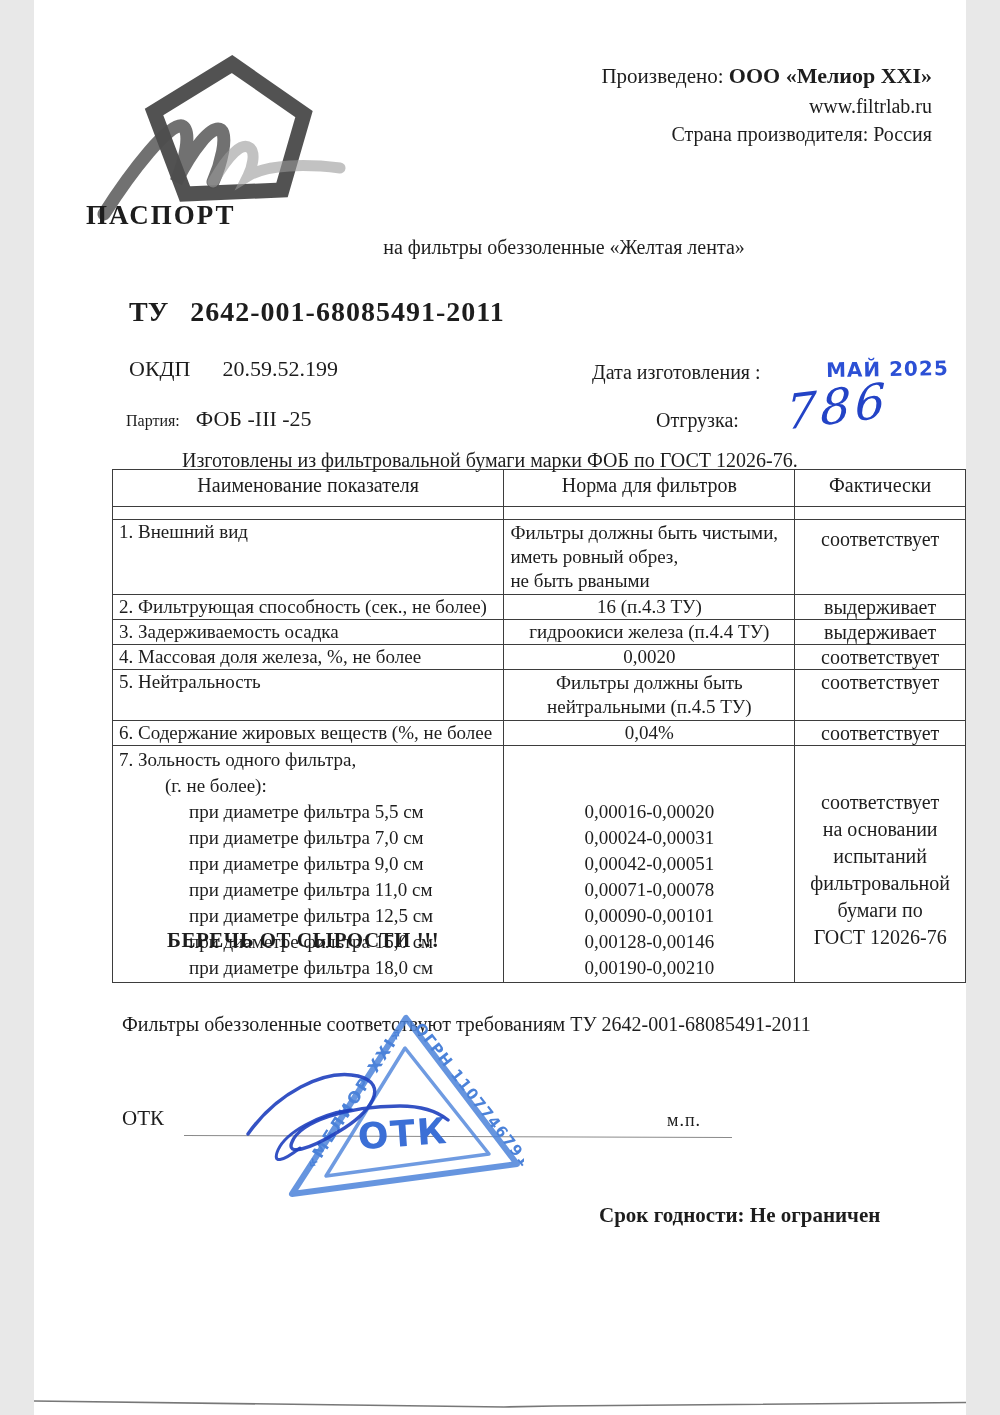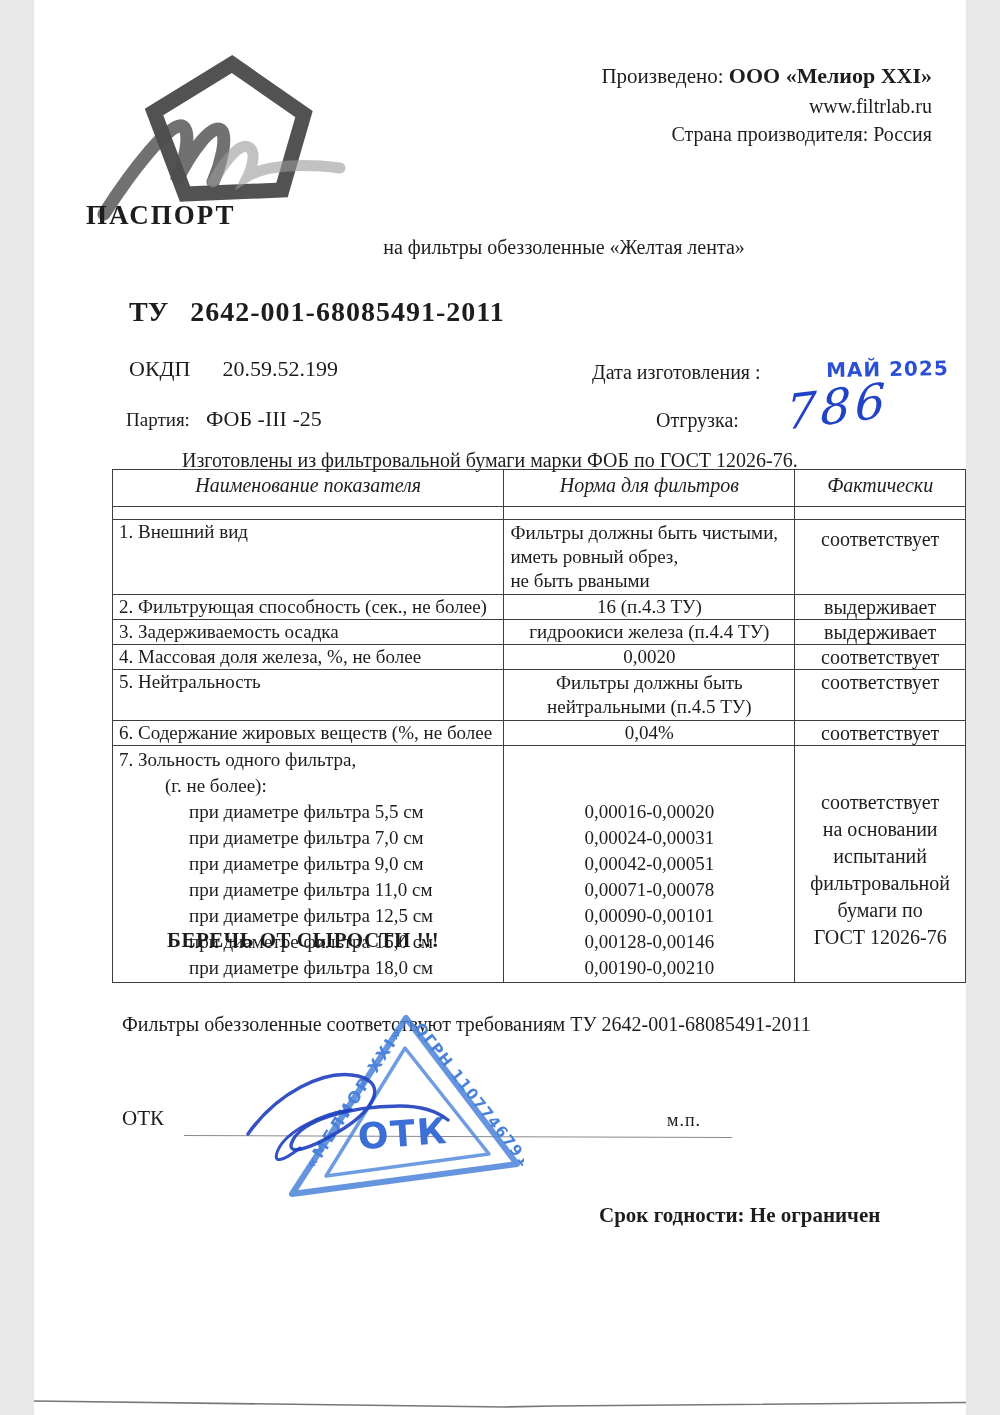--- a/index.html
+++ b/index.html
@@ -15,38 +15,38 @@
 
   
   .doc-title{left:52px;top:200px;width:940px;font-size:27px;font-weight:bold;letter-spacing:2px;}
   .doc-subtitle{left:60px;top:236px;width:940px;text-align:center;font-size:20px;}
 
   .tu-line{left:95px;top:296px;font-size:28px;font-weight:bold;}
   .tu-line .val{margin-left:22px;letter-spacing:1px;}
   .okdp-line{left:95px;top:356px;font-size:22px;}
   .okdp-line .val{margin-left:32px;}
   .batch-line{left:92px;top:406px;}
-  .batch-line .lbl{font-size:19px;}
+  .batch-line .lbl{font-size:16px;}
   .batch-line .val{font-size:22px;margin-left:16px;}
 
   .date-label{left:558px;top:361px;font-size:20px;text-align:right;}
   .date-stamp{left:792px;top:357px;font-family:"DejaVu Sans",sans-serif;font-weight:bold;
               font-size:20px;color:#2c50d5;letter-spacing:1px;transform:rotate(-1deg);}
   .ship-label{left:622px;top:409px;font-size:20px;}
   .ship-value{left:752px;top:378px;font-family:"DejaVu Serif",serif;font-style:italic;
               font-size:48px;color:#2343c6;transform:rotate(-7deg) skewX(-8deg);letter-spacing:4px;}
 
   .made-from{left:148px;top:449px;font-size:20px;}
 
   
   table.spec{position:absolute;left:78px;top:469px;border-collapse:collapse;table-layout:fixed;
              font-size:19px;color:#1d1d1d;}
   table.spec td{border:1.6px solid #3d3d3d;padding:1px 6px;vertical-align:top;overflow:hidden;}
   td.c{text-align:center;}
-  tr.thead{height:37px;font-style:italic;}  tr.thead td{font-size:20px;padding-top:4px;}
+  tr.thead{height:37px;}  tr.thead td{font-size:20px;padding-top:4px;}
   tr.subhead{height:13px;}
   tr.r1{height:72px;margin-top:48px;} tr.r2{height:24px;} tr.r3{height:23px;} tr.r4{height:24px;}
   tr.r5{height:49px;} tr.r6{height:24px;} tr.r7{height:232px;}
   .norm-line{line-height:24px;}
   .fact{font-size:20px;}
   tr.r1 td.fact{padding-top:8px;}
   tr.r2 td, tr.r3 td, tr.r4 td, tr.r6 td{line-height:22px;}
   .r7-title{line-height:26px;}
   .r7-sub{line-height:26px;margin-left:46px;}
   .r7-item{line-height:26px;margin-left:70px;}

